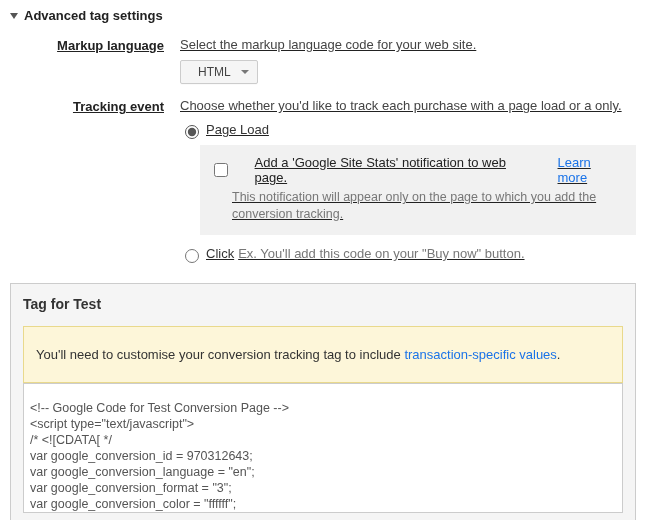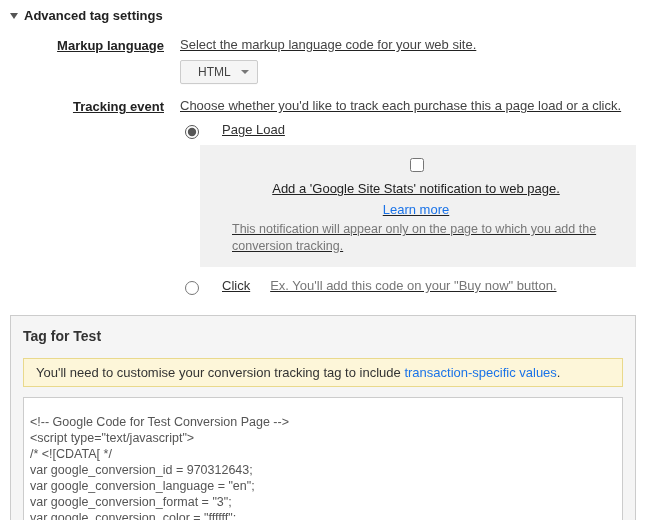--- a/index.html
+++ b/index.html
@@ -67,39 +67,38 @@
   }
   .select .caret {
     width: 0; height: 0;
     border-left: 4px solid transparent;
     border-right: 4px solid transparent;
     border-top: 4px solid #777;
   }
   .radio-line {
     display: flex;
     align-items: center;
-    gap: 20px;
+    gap: 4px;
     margin-bottom: 2px;
     line-height: 18px;
   }
   .radio-line .ex { color: #777; }
   input[type=radio] {
     width: 14px; height: 14px;
     accent-color: #555;
   }
   .notif-box {
     margin: 6px 0 10px 20px;
     background: #f1f1f1;
     padding: 10px 14px 12px 10px;
   }
   .notif-box .line1 {
     display: flex;
     align-items: center;
-    gap: 6px;
-    flex-direction: column;
+    gap: 24px;
   }
   .notif-box .line1 label { color: #222; }
   .notif-box a { color: #1a73e8; text-decoration: none; }
   .notif-box .sub {
     color: #777;
     font-size: 12.5px;
     margin-top: 4px;
     margin-left: 22px;
     line-height: 17px;
   }
@@ -114,24 +113,23 @@
   }
   .tag-title {
     font-weight: bold;
     font-size: 14px;
     color: #333;
     margin-bottom: 14px;
   }
   .warn-bar {
     background: #fdf6d9;
     border: 1px solid #e9d98c;
-    padding: 6px 12px;
+    padding: 20px 12px;
     font-size: 13px;
     color: #333;
-    margin-bottom: 10px;
   }
   .warn-bar a { color: #1a73e8; text-decoration: none; }
   textarea.code {
     width: 100%;
     height: 130px;
     resize: none;
     border: 1px solid #ccc;
     background: #fff;
     font-family: Arial, Helvetica, sans-serif;
     font-size: 12.5px;
@@ -171,21 +169,21 @@
     <div class="select">
       <span>HTML</span>
       <span class="caret"></span>
     </div>
   </div>
 </div>
 
 <div class="row">
   <div class="label-col">Tracking event</div>
   <div class="content-col">
-    <div class="desc">Choose whether you'd like to track each purchase this a page load or a click.</div>
+    <div class="desc">Choose whether you'd like to track each purchase with a page load or a only.</div>
 
     <div class="radio-line">
       <input type="radio" name="te" checked="" style="">
       <span>Page Load</span>
     </div>
 
     <div class="notif-box">
       <div class="line1">
         <input type="checkbox" style="">
         <label>Add a 'Google Site Stats' notification to web page.</label>

